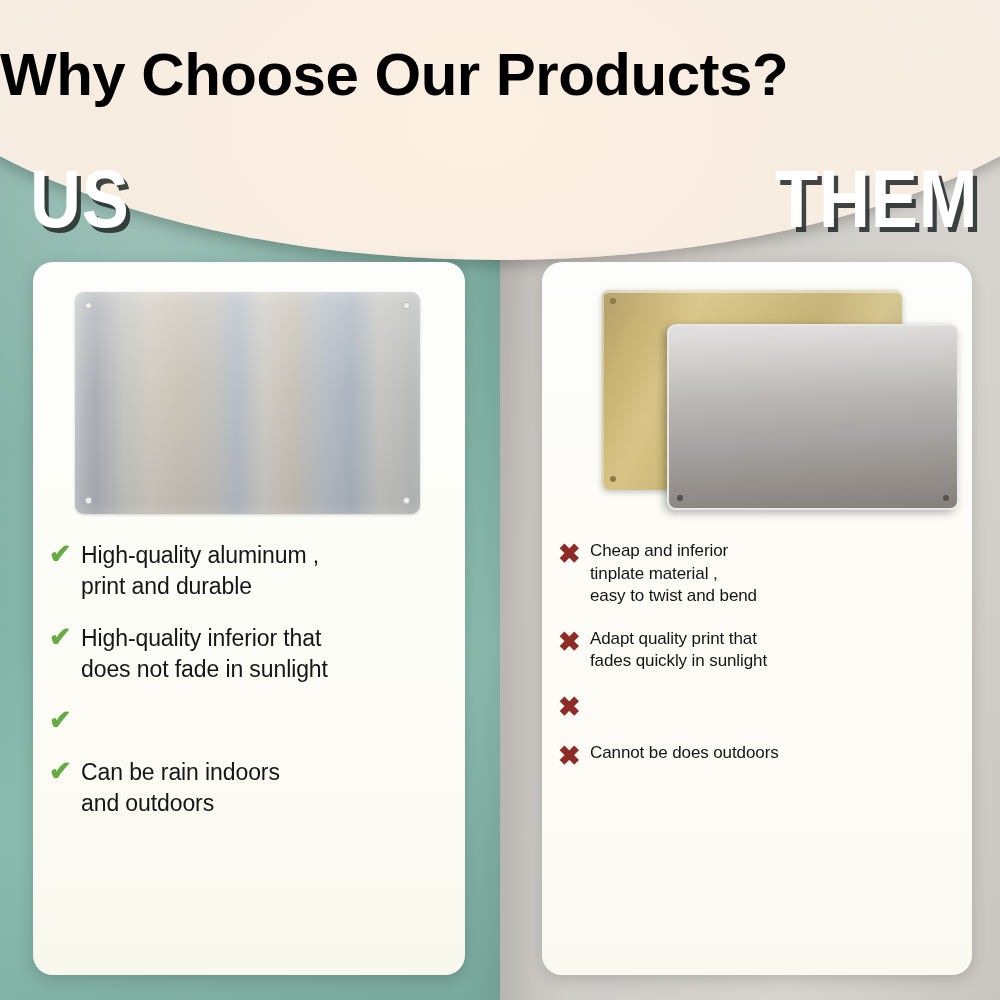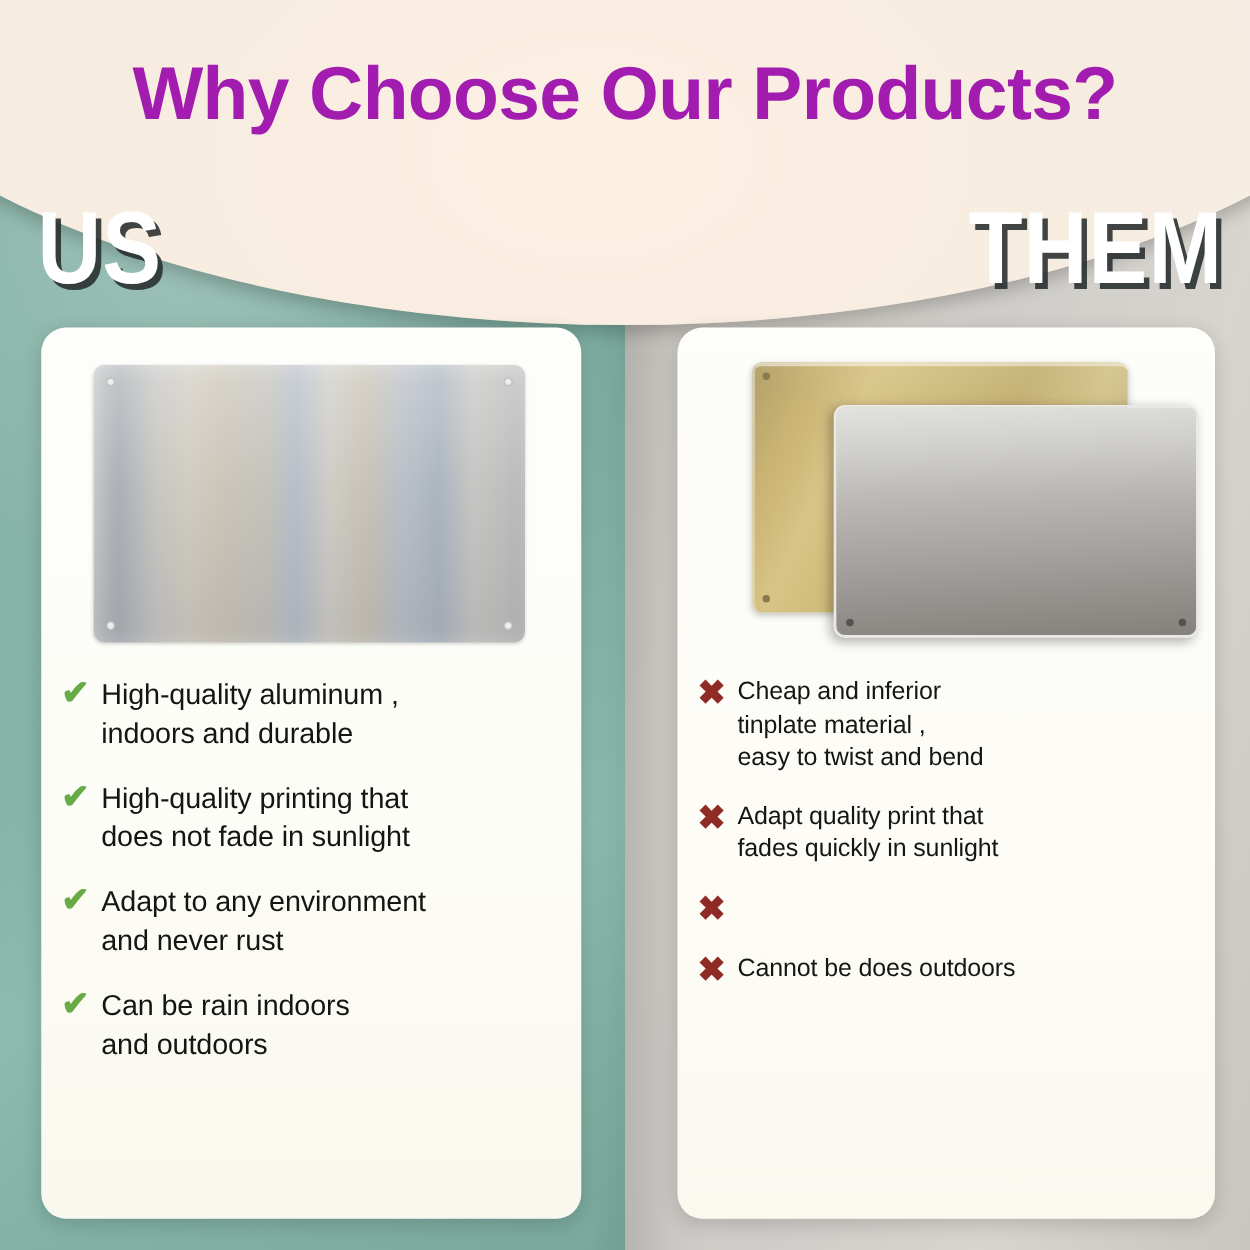--- a/index.html
+++ b/index.html
@@ -62,25 +62,25 @@
     background:
       radial-gradient(85% 120% at 48% 78%, #fbf0e2 0%, #f7ece0 35%, #f3efe8 68%, #eef0ee 100%);
     box-shadow: 0 6px 14px rgba(0,0,0,.22);
   }
 
   .poster-title {
     position: absolute;
     left: 0;
     top: 40px;
     width: 1000px;
-    text-align: center;
+    text-align: left;
     font-size: 60px;
     font-weight: bold;
     letter-spacing: -.5px;
-    color: #a21caf;
+    color: #000000;
     white-space: nowrap;
   }
 
   
   .side-heading {
     position: absolute;
     font-size: 82px;
     font-weight: bold;
     color: #ffffff;
     line-height: 1;
@@ -214,21 +214,21 @@
   .mark-check { color: #67ab44; }
   .mark-cross { color: #8e2b26; }
 
   .bullet-text {
     font-size: 23px;
     line-height: 1.33;
     color: #151515;
     white-space: pre-line;
     letter-spacing: -.1px;
   }
-  .card-right .bullet-text { font-size: 20px; }
+  .card-right .bullet-text { font-size: 17px; }
   .card-right .bullet { margin-bottom: 20px; }
 </style>
 </head>
 <body>
 
 <div id="poster">
 
   <div class="bg-left"></div>
   <div class="bg-right"></div>
   <div class="seam"></div>
@@ -250,33 +250,31 @@
         <div class="screw bl"></div>
         <div class="screw br"></div>
       </div>
     </div>
 
     <div class="bullets">
 
       <div class="bullet">
         <span class="mark mark-check">✔</span>
         <span class="bullet-text">High-quality aluminum ,
-indoors and durable</span>
+print and durable</span>
       </div>
 
       <div class="bullet">
         <span class="mark mark-check">✔</span>
-        <span class="bullet-text">High-quality printing that
+        <span class="bullet-text">High-quality inferior that
 does not fade in sunlight</span>
       </div>
 
       <div class="bullet">
         <span class="mark mark-check">✔</span>
-        <span class="bullet-text">Adapt to any environment
-and never rust</span>
       </div>
 
       <div class="bullet">
         <span class="mark mark-check">✔</span>
         <span class="bullet-text">Can be rain indoors
 and outdoors</span>
       </div>
 
     </div>
   </div>

